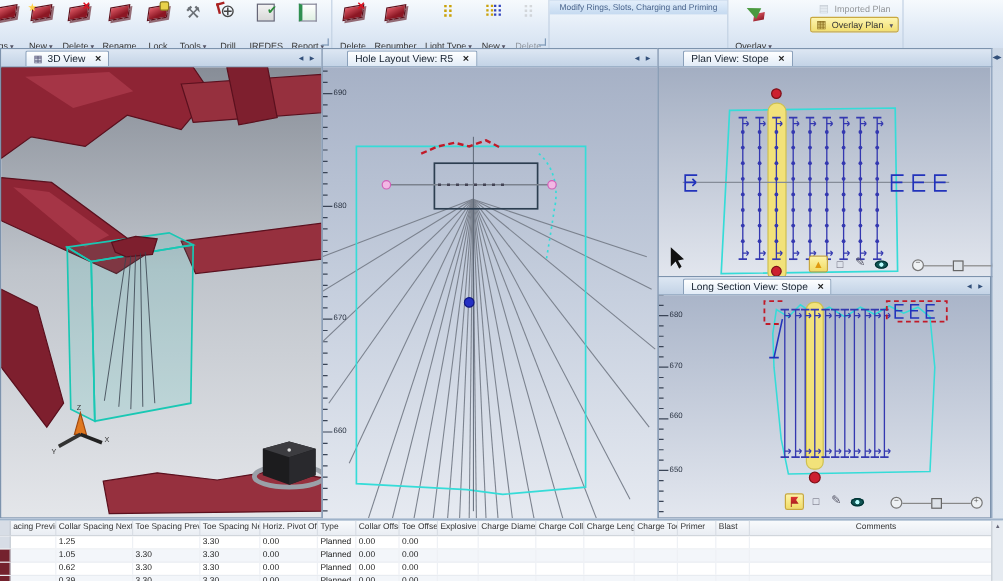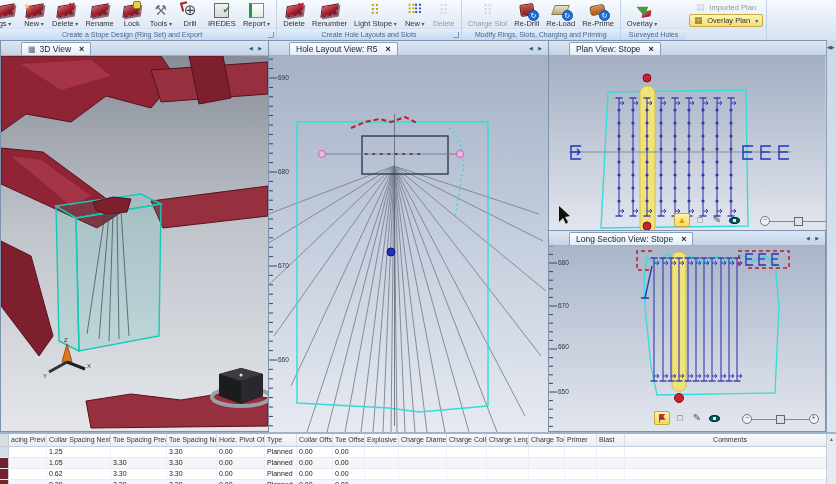--- a/index.html
+++ b/index.html
@@ -8,21 +8,21 @@
 
   
   .ribbon{position:absolute;left:0;top:0;width:836px;height:40px;
     background:linear-gradient(#f6fafd,#e3ecf7 55%,#d6e2f1);border-bottom:1px solid #aebfd6;
     display:flex;align-items:stretch;}
   .rgroup{display:flex;flex-direction:column;border-right:1px solid #c2d1e3;position:relative;}
   .rgroup.g1{margin-left:-12px;}
   .rbtns{flex:1;display:flex;align-items:flex-start;padding:1px 3px 0;gap:1px;}
   .rbtn{display:flex;flex-direction:column;align-items:center;padding:0 3px;cursor:pointer;}
   .rbtn.disabled{opacity:.45;filter:grayscale(.9);}
-  .rlabel{font-size:7.5px;color:#333;white-space:nowrap;line-height:8px;margin-top:1px;}
+  .rlabel{font-size:7.5px;color:#333;white-space:nowrap;line-height:8px;margin-top:16px;}
   .rbtn.dd .rlabel::after{content:" ▾";font-size:6px;color:#556;}
   .rcaption{height:11px;background:linear-gradient(#e2eefb,#c5daf0);font-size:7px;color:#49648c;
     text-align:center;line-height:11px;white-space:nowrap;padding:0 8px;border-top:1px solid #d4e2f2;}
   .launcher{position:absolute;right:2px;bottom:2px;width:5px;height:5px;
     border:1px solid #7f9ab8;border-top:none;border-left:none;}
   .rstack{display:flex;flex-direction:column;gap:1px;padding:2px 3px;align-items:center;}
   .rsmall{display:flex;align-items:center;gap:3px;font-size:7.5px;color:#333;padding:1px 4px;border-radius:2px;white-space:nowrap;}
   .rsmall.disabled{opacity:.5;}
   .rsmall.hl{background:linear-gradient(#fdf5b0,#f2df72);border:1px solid #c9a93f;}
   .rsmall.dd::after{content:"▾";font-size:6px;color:#556;margin-left:2px;}
@@ -189,54 +189,35 @@
       <div class="rbtn">
           <span class="ricon" data-icon="stope-x"></span>
           <span class="rlabel">Delete</span>
         </div>
           <div class="rbtn">
           <span class="ricon" data-icon="stope"></span>
           <span class="rlabel">Renumber</span>
         </div>
           <div class="rbtn dd">
           <span class="ricon" data-icon="light-table"></span>
-          <span class="rlabel">Light Stope</span>
+          <span class="rlabel">Light Type</span>
         </div>
           <div class="rbtn dd">
           <span class="ricon" data-icon="holes-new"></span>
           <span class="rlabel">New</span>
         </div>
           <div class="rbtn disabled">
           <span class="ricon" data-icon="holes-gray"></span>
           <span class="rlabel">Delete</span>
         </div>
         </div>
       <div class="rcaption">Create Hole Layouts and Slots</div>
       <span class="launcher"></span>
     </div>
     <div class="rgroup">
-      <div class="rbtns">
-
-      <div class="rbtn disabled">
-          <span class="ricon" data-icon="charge-gray"></span>
-          <span class="rlabel">Charge Slot</span>
-        </div>
-          <div class="rbtn">
-          <span class="ricon" data-icon="redrill"></span>
-          <span class="rlabel">Re-Drill</span>
-        </div>
-          <div class="rbtn">
-          <span class="ricon" data-icon="reload"></span>
-          <span class="rlabel">Re-Load</span>
-        </div>
-          <div class="rbtn">
-          <span class="ricon" data-icon="reprime"></span>
-          <span class="rlabel">Re-Prime</span>
-        </div>
-        </div>
       <div class="rcaption">Modify Rings, Slots, Charging and Priming</div>
     </div>
     <div class="rgroup" style="flex-direction:row;">
       <div style="display:flex;flex-direction:column;">
         <div class="rbtns">
 
         <div class="rbtn dd">
             <span class="ricon" data-icon="import"></span>
             <span class="rlabel">Overlay</span>
           </div>

